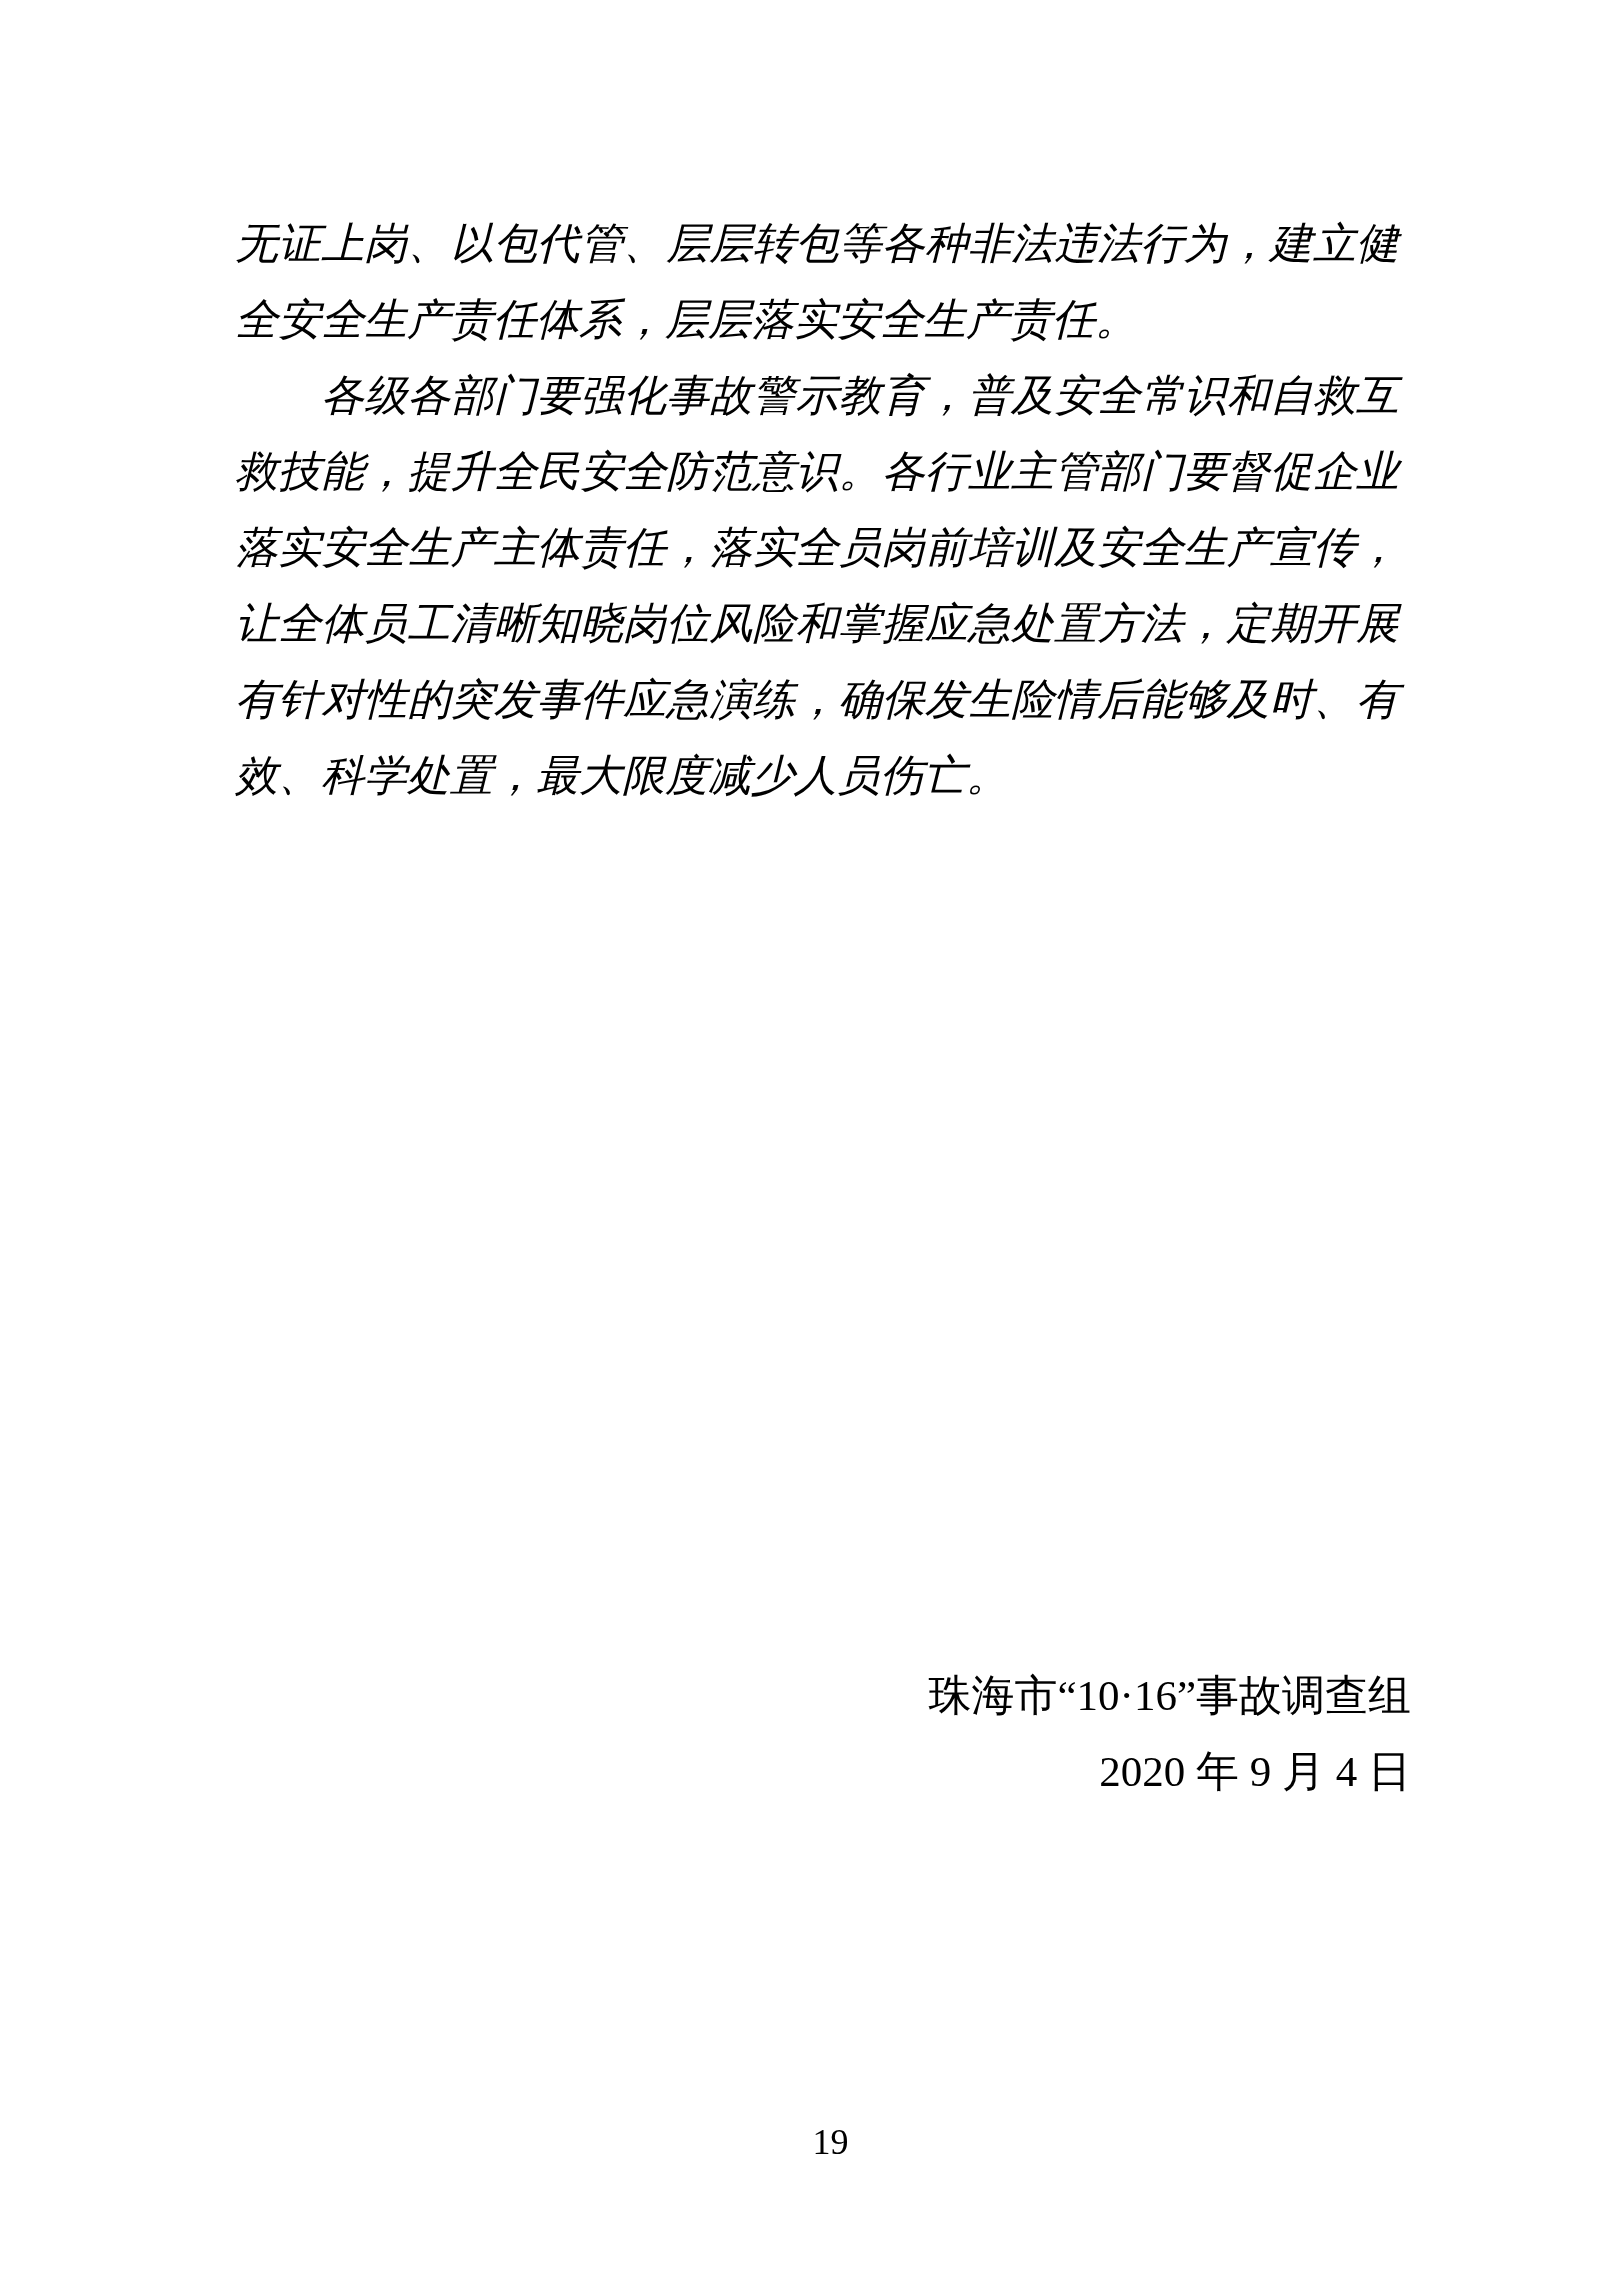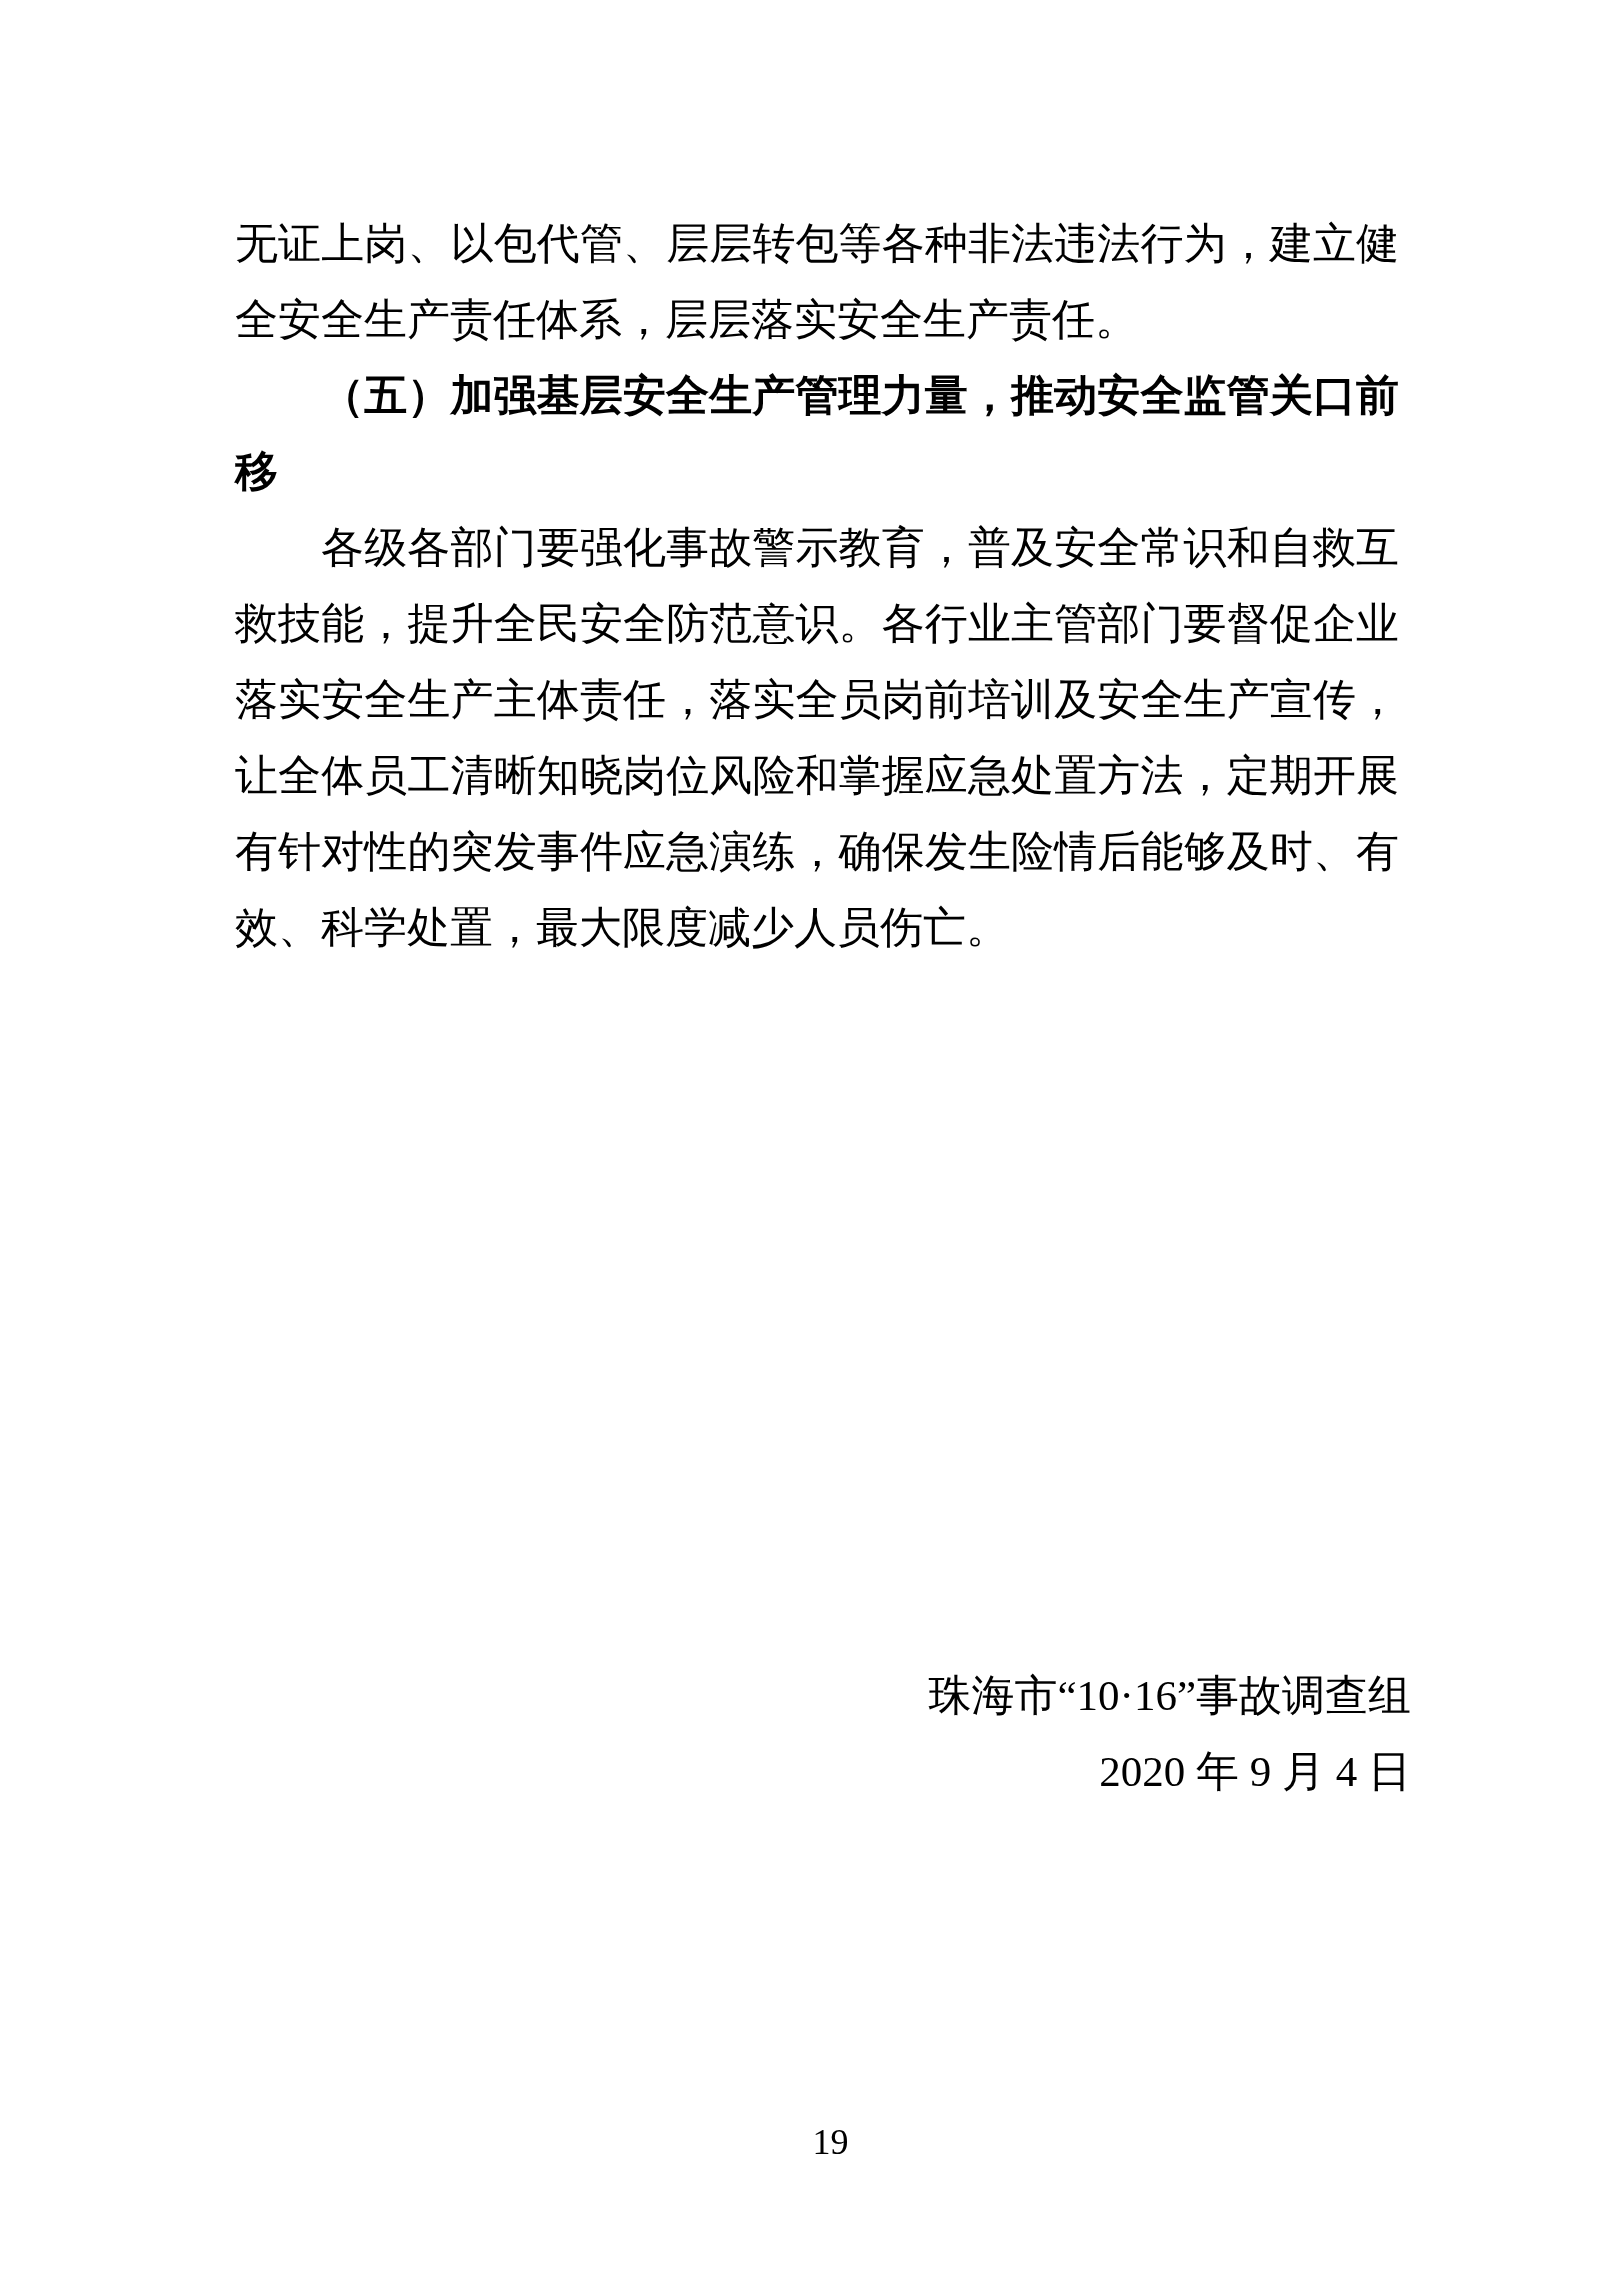--- a/index.html
+++ b/index.html
@@ -25,20 +25,21 @@
   }
   .text-block {
     position: absolute;
     left: 235px;
     top: 206px;
     width: 1164px;
     font-size: 43px;
     line-height: 76px;
     text-align: justify;
     text-justify: inter-character;
+    font-style: italic;
   }
   .text-block p {
     margin: 0;
     padding: 0;
   }
   p.body, p.heading {
     text-indent: 86px;
   }
   p.heading {
     font-weight: bold;
@@ -64,21 +65,20 @@
     padding-left: 20px;
   }
 </style>
 </head>
 <body>
 
 <div class="page">
 
   <div class="text-block">
     <p class="continuation">无证上岗、以包代管、层层转包等各种非法违法行为，建立健全安全生产责任体系，层层落实安全生产责任。</p>
-    <p class="heading">（五）加强基层安全生产管理力量，推动安全监管关口前移</p>
     <p class="body">各级各部门要强化事故警示教育，普及安全常识和自救互救技能，提升全民安全防范意识。各行业主管部门要督促企业落实安全生产主体责任，落实全员岗前培训及安全生产宣传，让全体员工清晰知晓岗位风险和掌握应急处置方法，定期开展有针对性的突发事件应急演练，确保发生险情后能够及时、有效、科学处置，最大限度减少人员伤亡。</p>
   </div>
 
   <div class="signature">
     <div class="sig-org">珠海市“10·16”事故调查组</div>
     <div class="sig-date">2020 年 9 月 4 日</div>
   </div>
 
   <div class="page-number">19</div>
 

